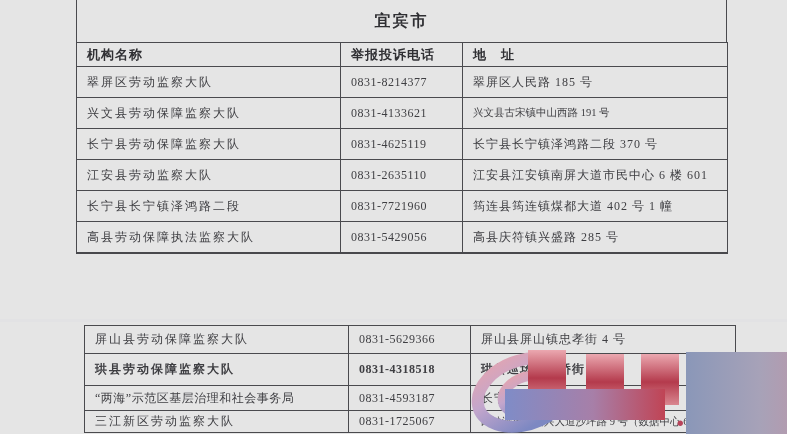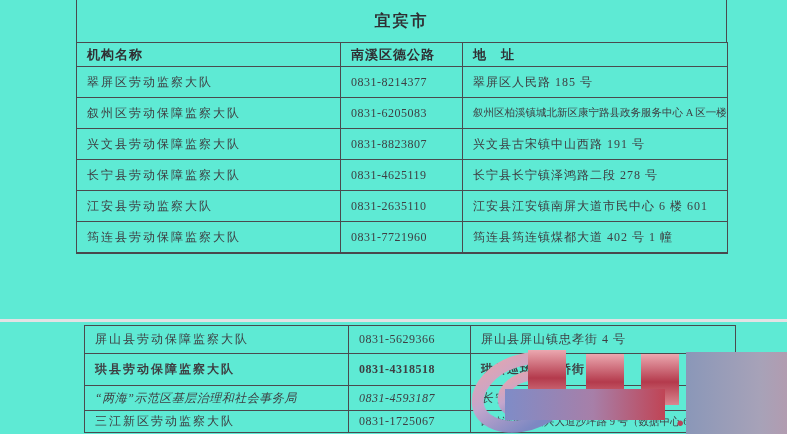--- a/index.html
+++ b/index.html
@@ -1,17 +1,17 @@
 <!DOCTYPE html>
 <html><head>
 <meta charset="utf-8">
 <style>
   html,body{margin:0;padding:0;background:#fff;}
   .page{
-    position:relative;width:787px;height:434px;background:#5eead4;
+    position:relative;width:787px;height:434px;background:#e5e5e5;
     overflow:hidden;font-family:"Liberation Serif","DejaVu Serif",serif;
     color:#3e3e42;
   }
   .doc-table-wrap{position:absolute;left:76px;top:0;width:651px;}
   .title-row{
     height:42px;border-left:1px solid #4a4a4e;border-right:1px solid #4a4a4e;
     display:flex;align-items:center;justify-content:center;
     font-size:16px;font-weight:bold;letter-spacing:2px;color:#2f2f33;
   }
   table.grid{
@@ -24,21 +24,21 @@
   }
   col.c-name{width:264px;}
   col.c-phone{width:122px;}
   col.c-addr{width:265px;}
   #table1{border-bottom:2px solid #48484c;}
   #table2{position:absolute;left:8px;top:325px;}
   tr.header-row td{height:23px;font-weight:bold;font-size:13px;letter-spacing:1px;color:#303034;}
   #table1 tr.data-row td{height:30px;}
   #table2 tr:nth-child(1) td{height:27px;}
   #table2 tr:nth-child(2) td{height:31px;font-weight:bold;}
-  #table2 tr:nth-child(3) td{height:24px;font-style:italic;}
+  #table2 tr:nth-child(3) td{height:24px;}
   #table2 tr:nth-child(4) td{height:21px;}
   td.org-cell{letter-spacing:2px;margin-top:28px;}
   td.phone-cell{letter-spacing:.5px;font-size:12.5px;}
   td.addr-cell{letter-spacing:1px;}
   #table1 tr:nth-child(3) td.addr-cell{font-size:10.5px;letter-spacing:0;}
   #table2 tr:nth-child(3) td.org-cell{letter-spacing:.5px;}
   #table2 tr:nth-child(4) td.addr-cell{font-size:10.5px;letter-spacing:0;}
   .page-split{
     position:absolute;left:0;top:319px;width:787px;height:3px;background:#e2e2e4;
   }
@@ -74,52 +74,52 @@
 
     <table class="grid" id="table1">
       <colgroup>
           <col class="c-name">
           <col class="c-phone">
           <col class="c-addr">
         </colgroup>
       <tbody>
         <tr class="header-row">
           <td>机构名称</td>
-          <td>南溪区德公路</td>
+          <td>举报投诉电话</td>
           <td>地　址</td>
         </tr>
         <tr class="data-row">
           <td class="org-cell">翠屏区劳动监察大队</td>
           <td class="phone-cell">0831-8214377</td>
           <td class="addr-cell">翠屏区人民路 185 号</td>
         </tr>
         <tr class="data-row">
-          <td class="org-cell">叙州区劳动保障监察大队</td>
-          <td class="phone-cell">0831-6205083</td>
-          <td class="addr-cell">叙州区柏溪镇城北新区康宁路县政务服务中心 A 区一楼</td>
-        </tr>
-        <tr class="data-row">
           <td class="org-cell">兴文县劳动保障监察大队</td>
-          <td class="phone-cell">0831-8823807</td>
+          <td class="phone-cell">0831-4133621</td>
           <td class="addr-cell">兴文县古宋镇中山西路 191 号</td>
         </tr>
         <tr class="data-row">
           <td class="org-cell">长宁县劳动保障监察大队</td>
           <td class="phone-cell">0831-4625119</td>
-          <td class="addr-cell">长宁县长宁镇泽鸿路二段 278 号</td>
+          <td class="addr-cell">长宁县长宁镇泽鸿路二段 370 号</td>
         </tr>
         <tr class="data-row">
           <td class="org-cell">江安县劳动监察大队</td>
           <td class="phone-cell">0831-2635110</td>
           <td class="addr-cell">江安县江安镇南屏大道市民中心 6 楼 601</td>
         </tr>
         <tr class="data-row">
-          <td class="org-cell">筠连县劳动保障监察大队</td>
+          <td class="org-cell">长宁县长宁镇泽鸿路二段</td>
           <td class="phone-cell">0831-7721960</td>
           <td class="addr-cell">筠连县筠连镇煤都大道 402 号 1 幢</td>
+        </tr>
+        <tr class="data-row">
+          <td class="org-cell">高县劳动保障执法监察大队</td>
+          <td class="phone-cell">0831-5429056</td>
+          <td class="addr-cell">高县庆符镇兴盛路 285 号</td>
         </tr>
       </tbody>
     </table>
 
     <table class="grid" id="table2">
       <colgroup>
           <col class="c-name">
           <col class="c-phone">
           <col class="c-addr">
         </colgroup>

